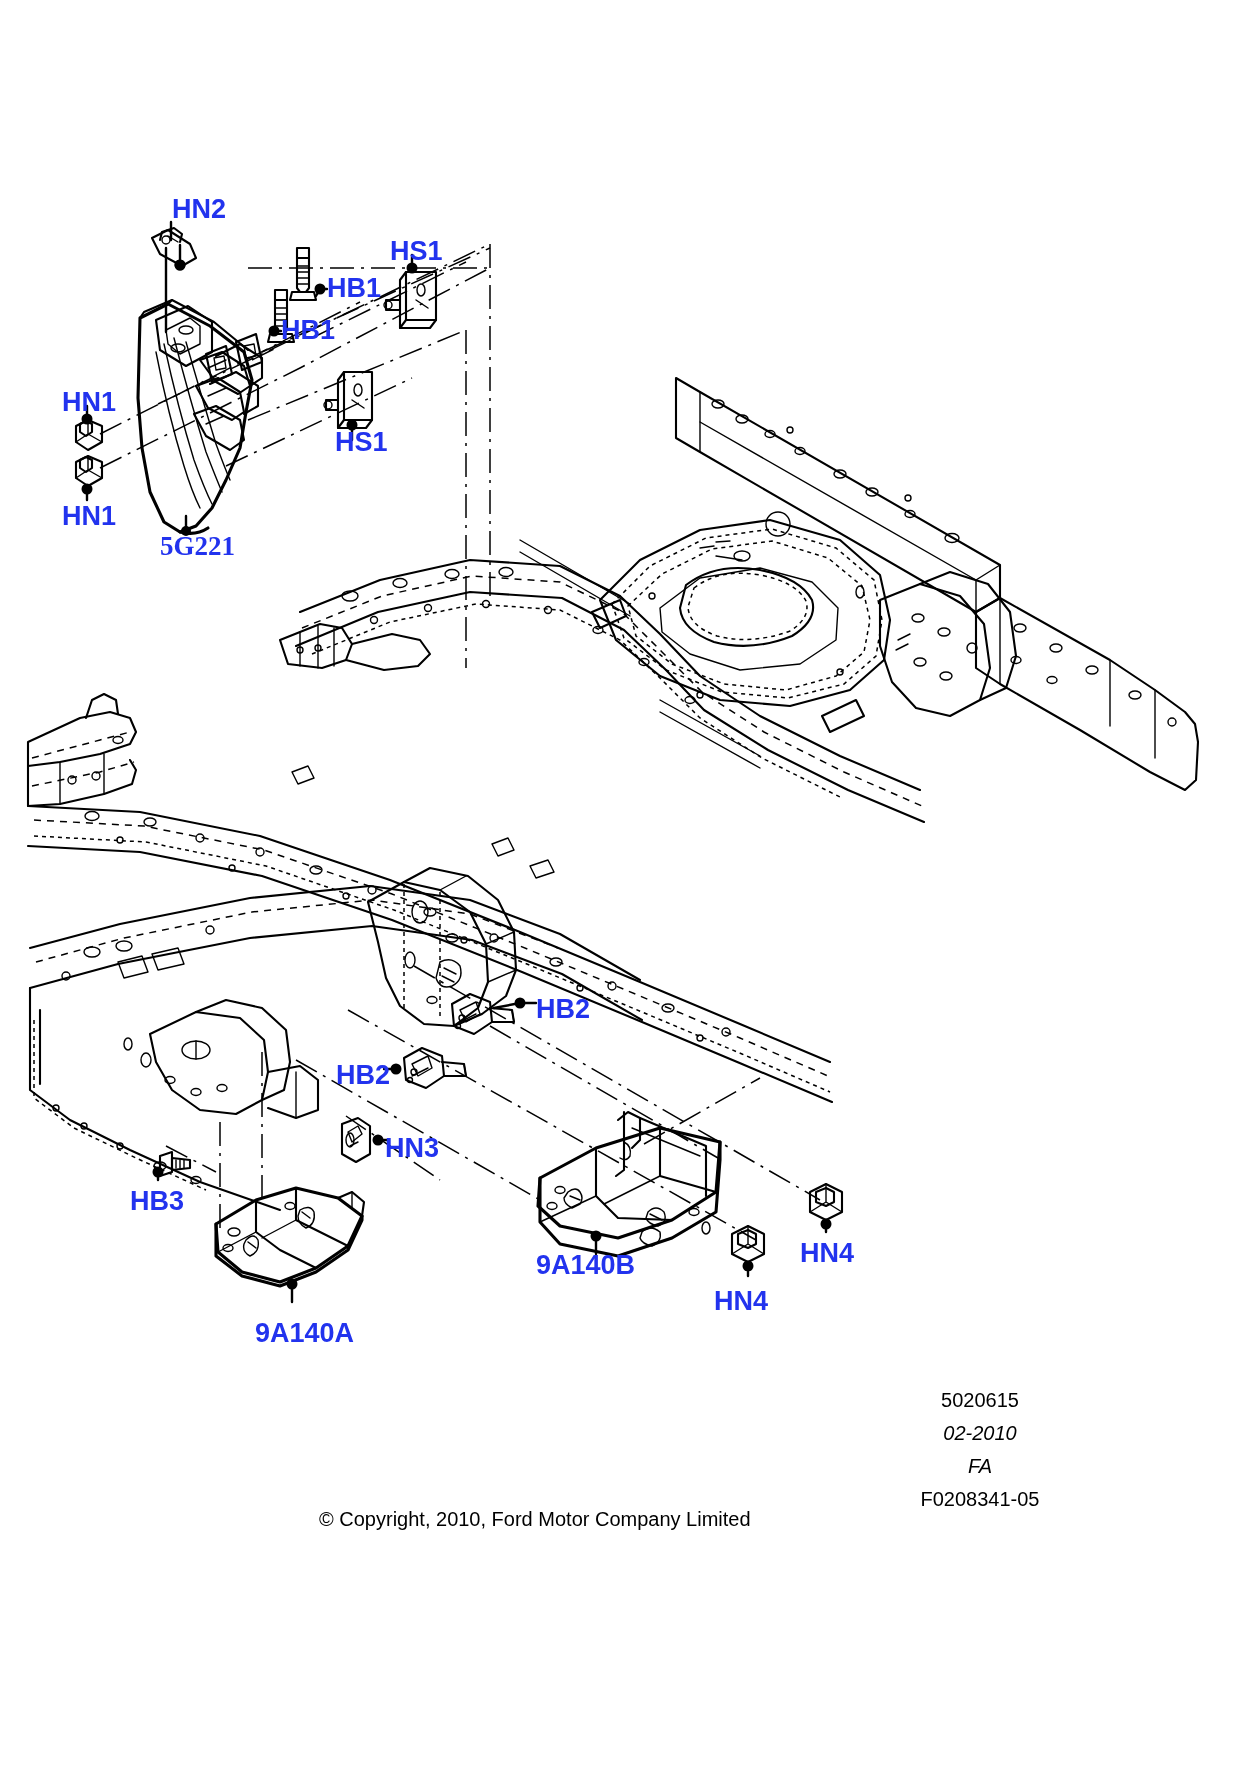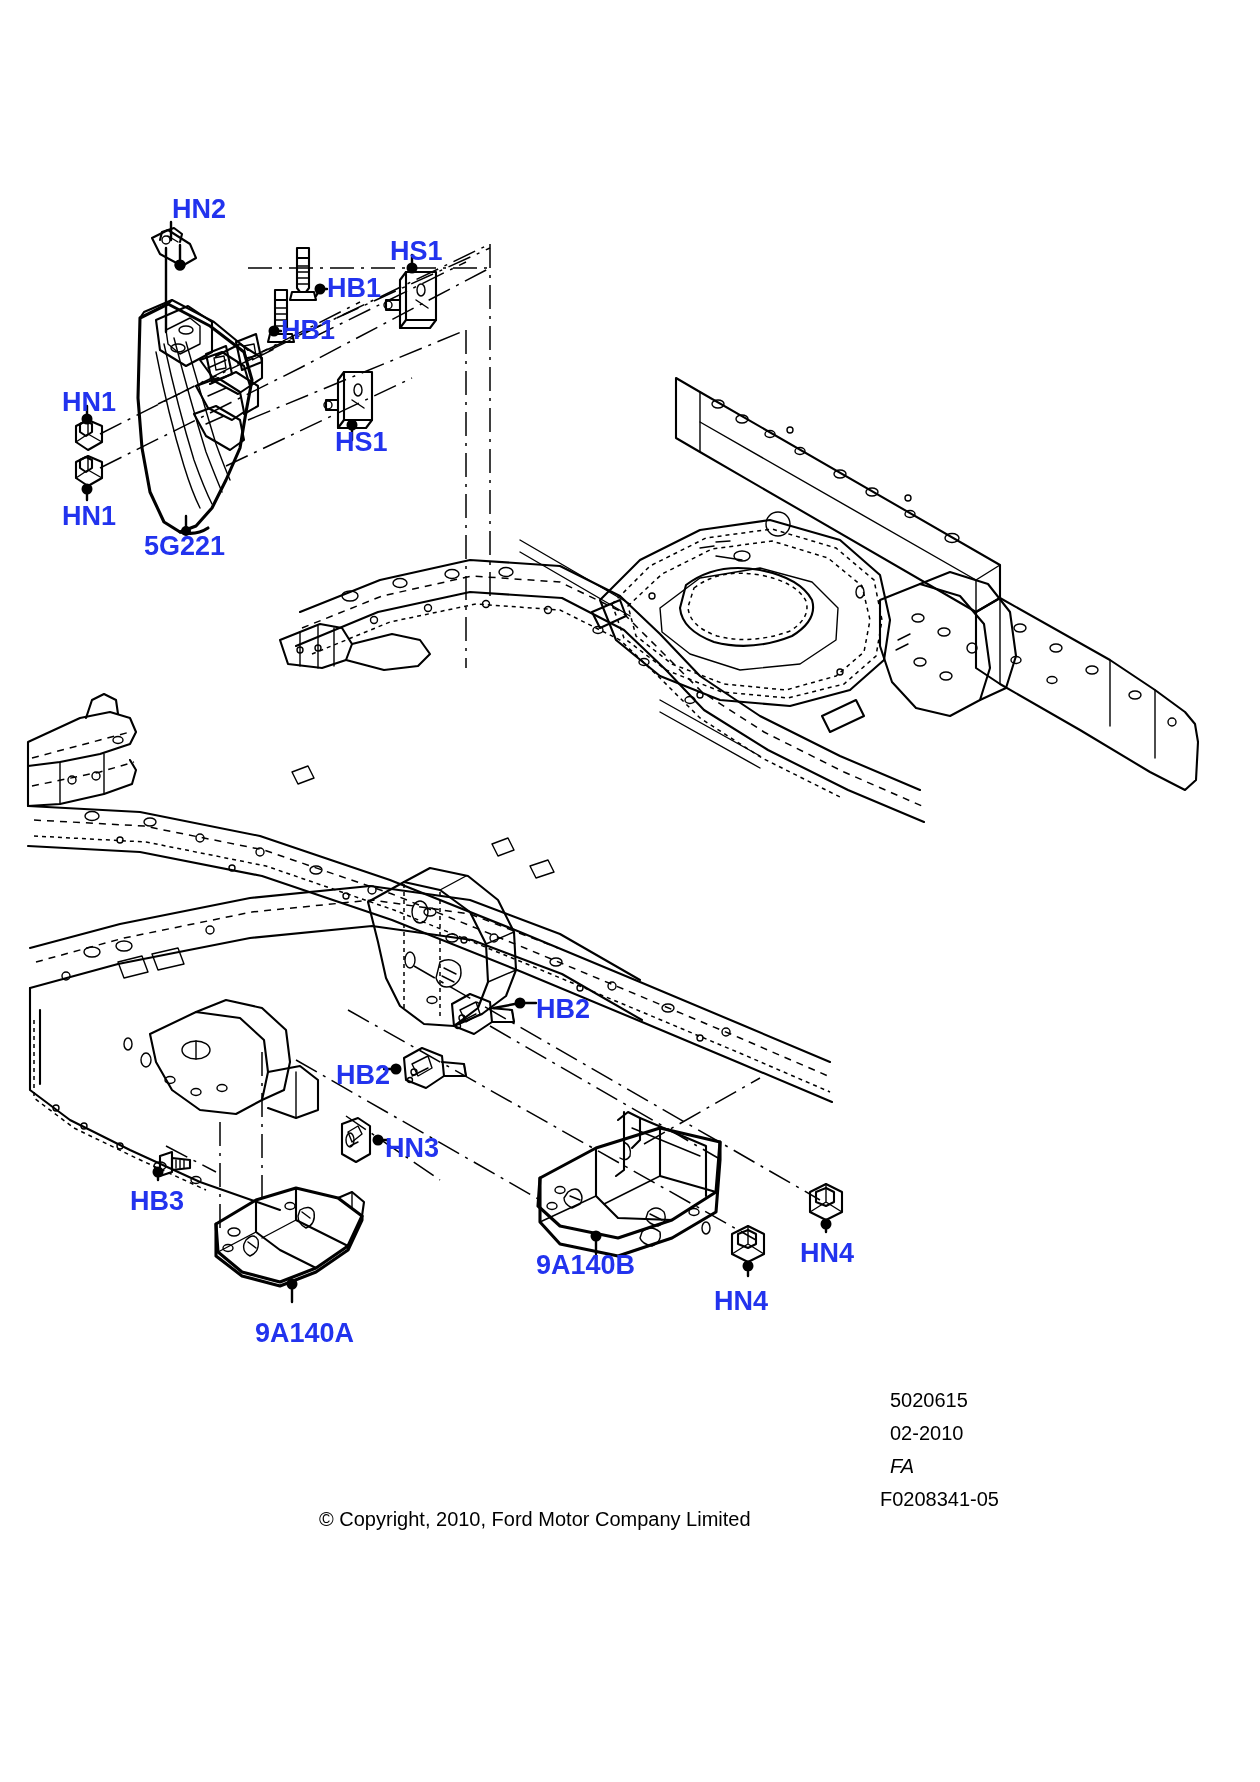--- a/index.html
+++ b/index.html
@@ -38,20 +38,21 @@
   }
   .footer-text {
     position: absolute;
     font-family: "Liberation Sans", sans-serif;
     font-size: 20px;
     color: #000000;
     white-space: nowrap;
     line-height: 1;
   }
   .footer-right {
+    text-align: center;
   }
 </style>
 </head>
 <body>
 
 <div id="page">
 
   <svg id="diagram-svg" viewBox="0 0 1260 1782">
     <defs>
       <style>
@@ -490,29 +491,29 @@
 
   </svg>
 
   <div class="callout" style="left:148px; top:196px;margin-left:24px;">HN2</div>
   <div class="callout" style="left:327px; top:275px;">HB1</div>
   <div class="callout" style="left:390px; top:238px;">HS1</div>
   <div class="callout" style="left:281px; top:317px;">HB1</div>
   <div class="callout" style="left:335px; top:429px;">HS1</div>
   <div class="callout" style="left:62px;  top:389px;">HN1</div>
   <div class="callout" style="left:62px;  top:503px;">HN1</div>
-  <div class="callout" style="left:144px; top:533px;">5G221</div>
+  <div class="callout" style="left:160px; top:533px;font-family:Liberation Serif, serif;">5G221</div>
   <div class="callout" style="left:536px; top:996px;">HB2</div>
   <div class="callout" style="left:336px; top:1062px;">HB2</div>
   <div class="callout" style="left:385px; top:1135px;">HN3</div>
   <div class="callout" style="left:130px; top:1188px;">HB3</div>
   <div class="callout" style="left:255px; top:1300px;margin-top:20px;">9A140A</div>
   <div class="callout" style="left:536px; top:1252px;">9A140B</div>
   <div class="callout" style="left:714px; top:1288px;">HN4</div>
   <div class="callout" style="left:800px; top:1240px;">HN4</div>
 
   <div class="footer-text footer-right" style="left:890px; top:1390px; width:180px;">5020615</div>
-  <div class="footer-text footer-right" style="left:890px; top:1423px; width:180px;">02-2010</div>
+  <div class="footer-text footer-right" style="left:890px; top:1423px; width:180px;font-style:italic;">02-2010</div>
   <div class="footer-text footer-right" style="left:890px; top:1456px; width:180px;font-style:italic;">FA</div>
   <div class="footer-text footer-right" style="left:880px; top:1489px; width:200px;">F0208341-05</div>
   <div class="footer-text" style="left:319px; top:1509px;">© Copyright, 2010, Ford Motor Company Limited</div>
 
 </div>
 
 </body></html>

